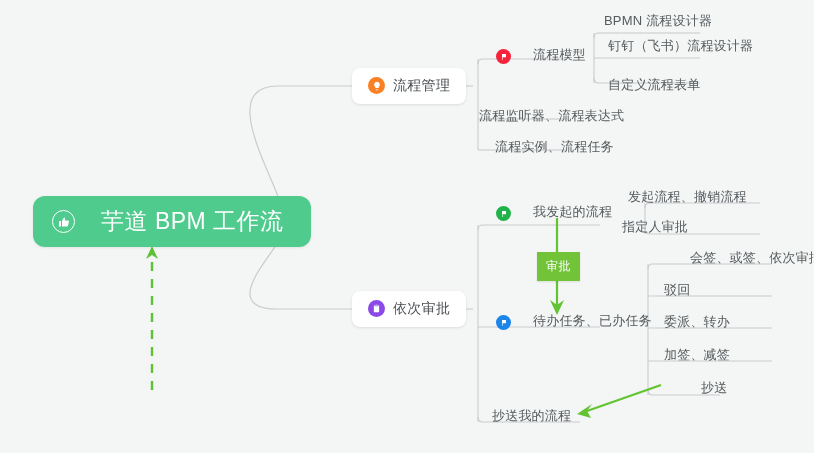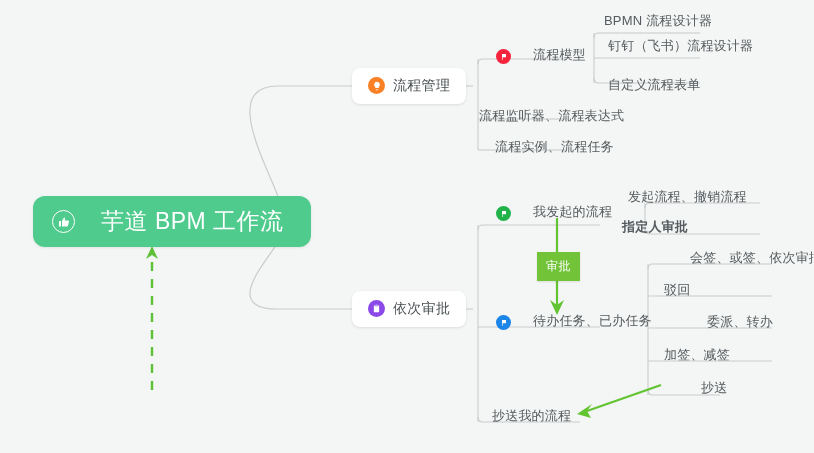--- a/index.html
+++ b/index.html
@@ -234,36 +234,36 @@
     <span class="badge" style="background:#21b34a;">
       <svg width="8" height="8" viewBox="0 0 24 24" fill="#ffffff">
         <path d="M6 3v18h1.8V13H18V3z"></path>
       </svg>
     </span>
     <span>我发起的流程</span>
   </div>
 
   <div class="leaf" style="left:620px; top:188px;">发起流程、撤销流程</div>
 
-  <div class="leaf" style="left:614px; top:218px;font-weight:bold;">指定人审批</div>
+  <div class="leaf" style="left:614px; top:218px;">指定人审批</div>
 
   <div class="leaf with-icon" style="left:490px; top:312px;">
     <span class="badge" style="background:#1b85e8;">
       <svg width="8" height="8" viewBox="0 0 24 24" fill="#ffffff">
         <path d="M6 3v18h1.8V13H18V3z"></path>
       </svg>
     </span>
     <span>待办任务、已办任务</span>
   </div>
 
   <div class="leaf" style="left:682px; top:249px;">会签、或签、依次审批</div>
 
   <div class="leaf" style="left:656px; top:281px;">驳回</div>
 
-  <div class="leaf" style="left:656px; top:313px;margin-left:43px;">委派、转办</div>
+  <div class="leaf" style="left:656px; top:313px;">委派、转办</div>
 
   <div class="leaf" style="left:656px; top:346px;">加签、减签</div>
 
   <div class="leaf" style="left:693px; top:379px;">抄送</div>
 
   <div class="leaf" style="left:484px; top:407px;">抄送我的流程</div>
 
   <div id="approve-pill">审批</div>
 
 

